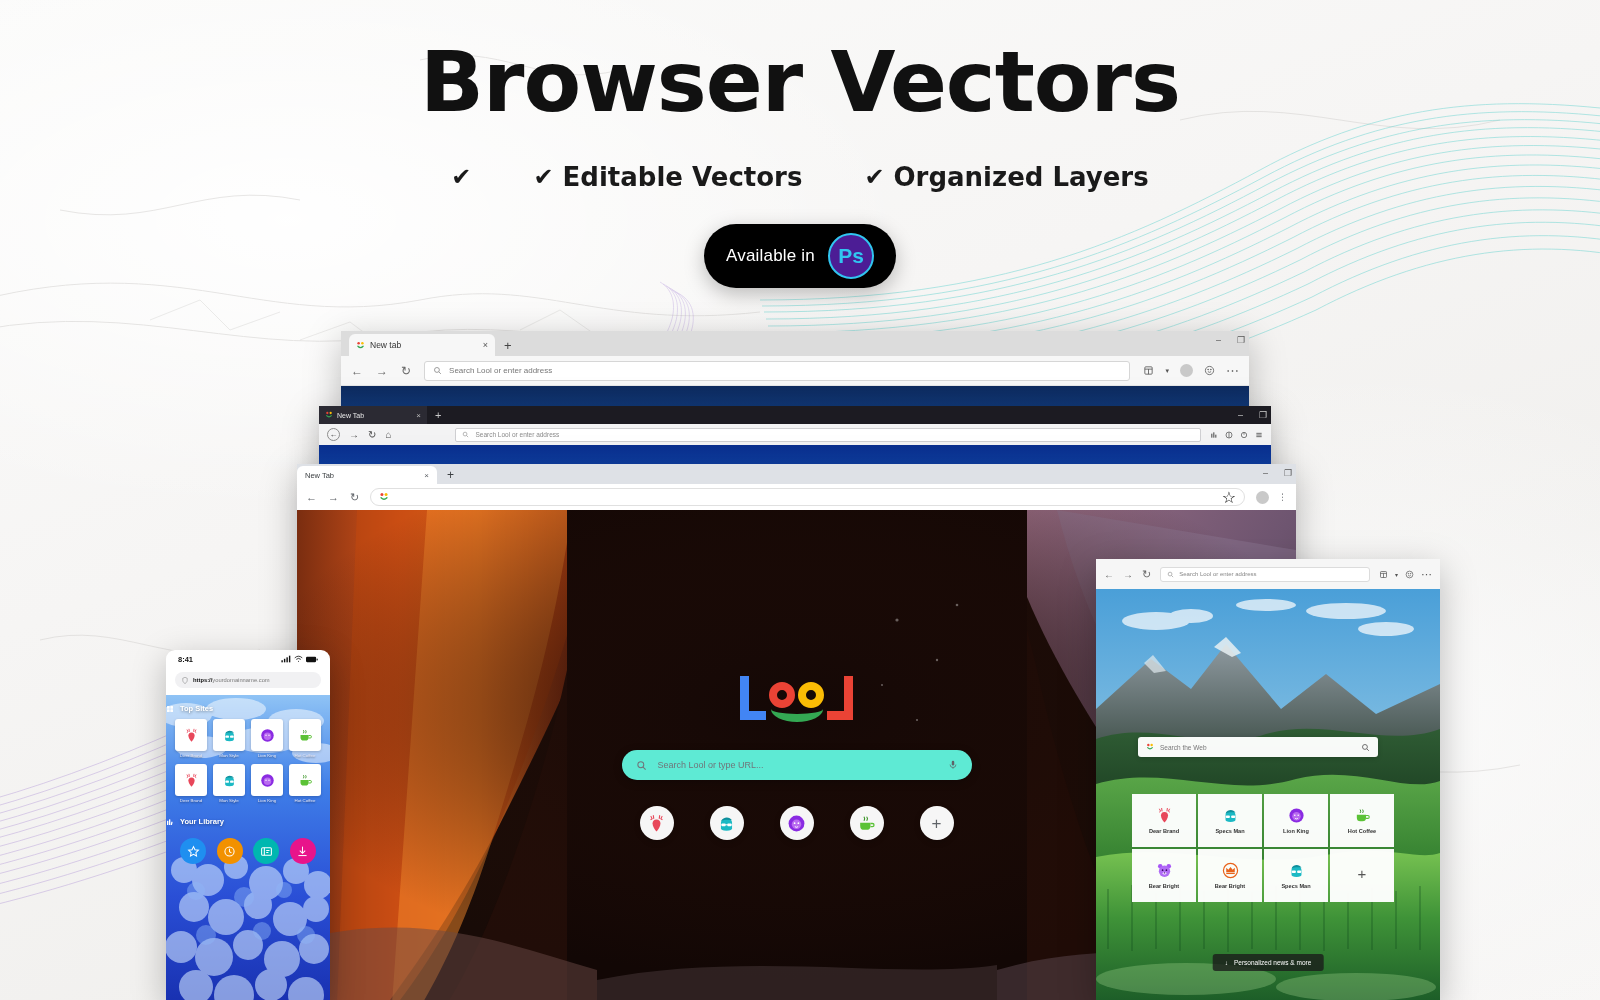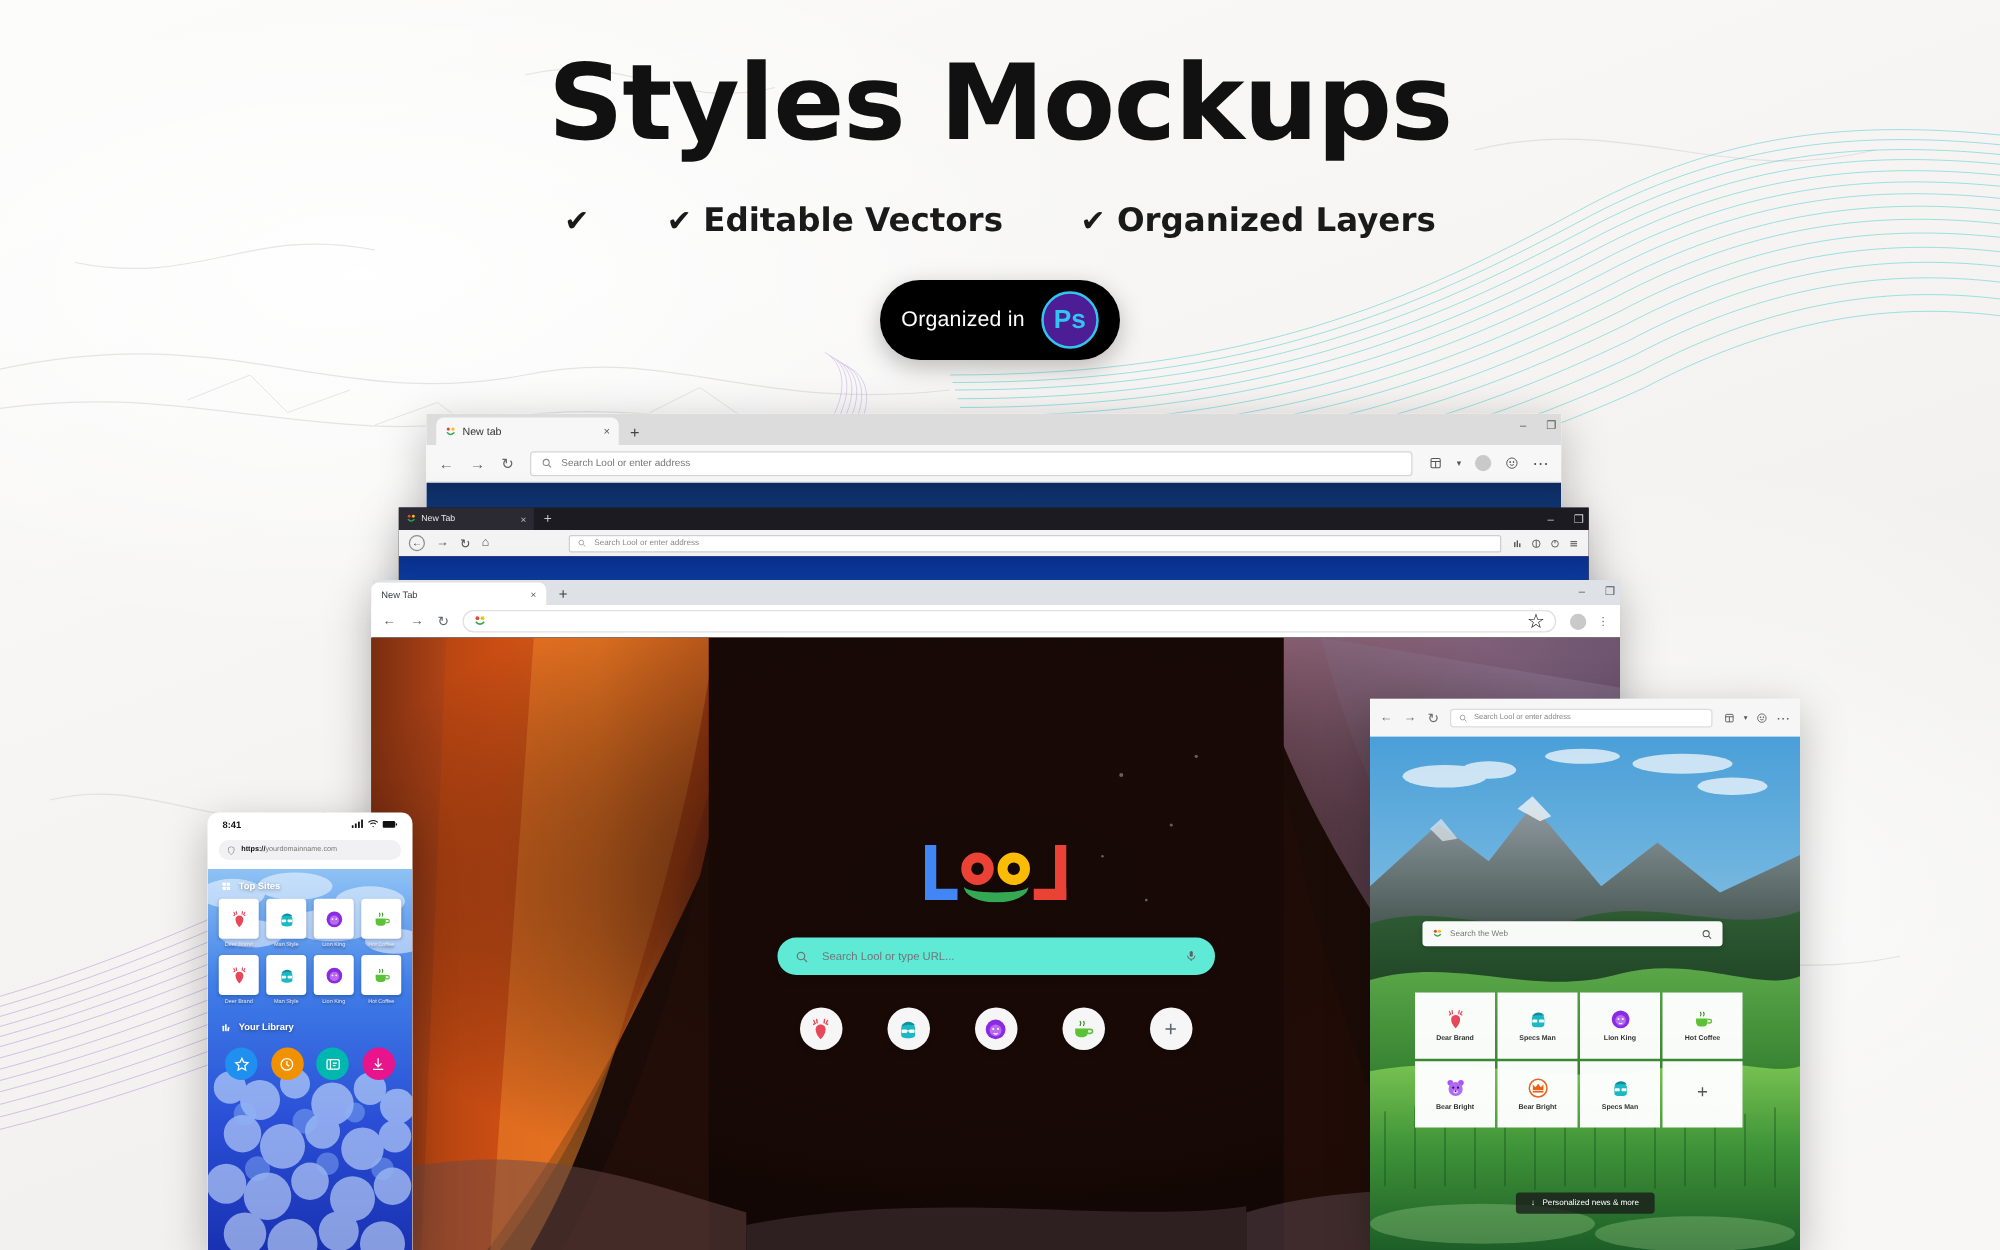--- a/index.html
+++ b/index.html
@@ -159,21 +159,21 @@
 
   
   #w-mob { left:166px; top:650px; width:164px; height:350px; background:#fff; z-index:8; border-radius:9px 9px 0 0;}
   .m-status{ height:18px; display:flex; align-items:center; justify-content:space-between; padding:0 12px; font-size:7.5px; font-weight:700; color:#111;}
   .m-stat-r{ display:flex; align-items:center; gap:3px;}
   .m-urlbar{ padding:4px 9px 7px;}
   .m-url{ height:16px; background:#f1f1f3; border-radius:8px; display:flex; align-items:center; gap:5px; padding:0 7px; font-size:5.8px; color:#7a7a7a;}
   .m-url b{ color:#111; font-weight:700;}
   .m-body{ height:309px; position:relative; overflow:hidden;}
   .coral{ position:absolute; inset:0;}
-  .m-sect{ display:flex; align-items:center; gap:6px; color:#fff; font-size:7.5px; font-weight:700; padding:9px 11px 6px; position:relative; text-shadow:0 1px 3px rgba(0,0,0,.4);}
+  .m-sect{ display:flex; align-items:center; gap:6px; color:#fff; font-size:7.5px; font-weight:700; padding:9px 0 6px; position:relative; text-shadow:0 1px 3px rgba(0,0,0,.4);}
   .m-grid{ position:relative; display:grid; grid-template-columns:repeat(4,1fr); gap:6px; padding:0 9px;}
   .mcell{ display:flex; flex-direction:column; align-items:center; gap:2px;}
   .mtile{ width:100%; aspect-ratio:1; background:#fff; border-radius:3px; display:flex; align-items:center; justify-content:center; box-shadow:0 1px 3px rgba(0,0,0,.2);}
   .mlbl{ font-size:4.4px; color:#e8e8f5; text-shadow:0 1px 2px rgba(0,0,0,.5);}
   .m-libr{ position:relative; display:flex; justify-content:space-around; padding:6px 9px 0;}
   .libc{ width:26px; height:26px; border-radius:50%; display:flex; align-items:center; justify-content:center; color:#fff;}
 
   
   .svgi{ display:block; }
 </style>
@@ -242,36 +242,36 @@
       <path d="M614 422 C 644 382 664 352 672 332 C 682 310 678 291 663 284"></path>
       <path d="M618 424 C 648 384 668 354 676 334 C 686 312 682 293 666 286"></path>
       <path d="M622 426 C 652 386 672 356 680 336 C 690 314 686 295 669 288"></path>
       <path d="M626 428 C 656 388 676 358 684 338 C 694 316 690 297 672 290"></path>
       <path d="M630 430 C 660 390 680 360 688 340 C 698 318 694 299 675 292"></path>
     </g>
   </svg>
 </div>
 
 <div id="hdr">
-  <div id="title">Styles Mockups</div>
+  <div id="title">Browser Vectors</div>
   <div id="feats">
     <div class="feat">
       <span class="ck">✔</span>
     </div>
     <div class="feat">
       <span class="ck">✔</span>
       <span>Editable Vectors</span>
     </div>
     <div class="feat">
       <span class="ck">✔</span>
       <span>Organized Layers</span>
     </div>
   </div>
   <div id="ps-badge">
-    <span class="ptxt">Organized in</span>
+    <span class="ptxt">Available in</span>
     <span id="ps-circ">Ps</span>
   </div>
 </div>
 
 <div class="win" id="w-edge">
   <div class="tabstrip">
     <div class="etab">
       <svg class="svgi" width="9" height="9" viewBox="0 0 24 24">
         <circle cx="7" cy="6" r="3.4" fill="#ea4335"></circle>
           <circle cx="17" cy="6" r="3.4" fill="#fbbc05"></circle>

